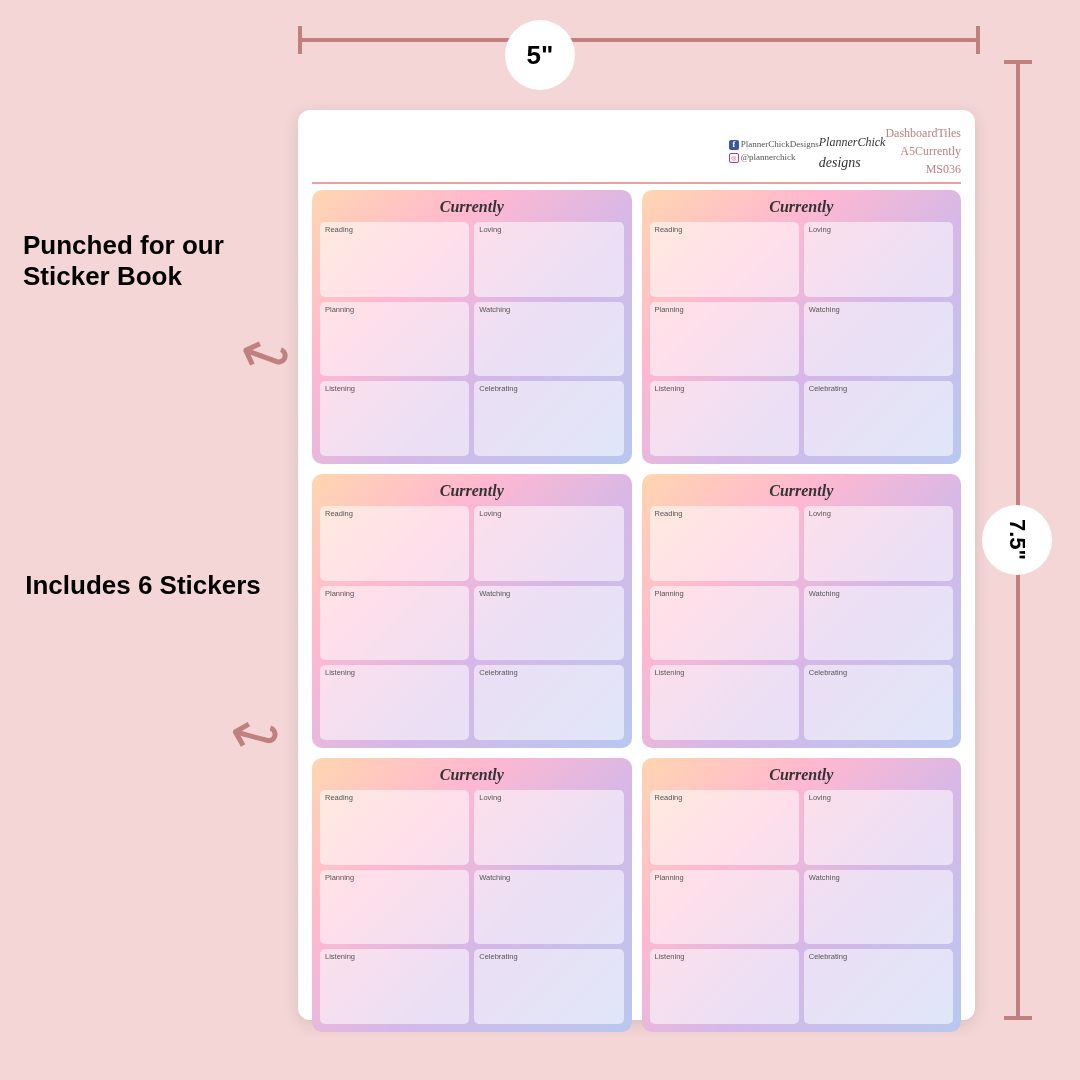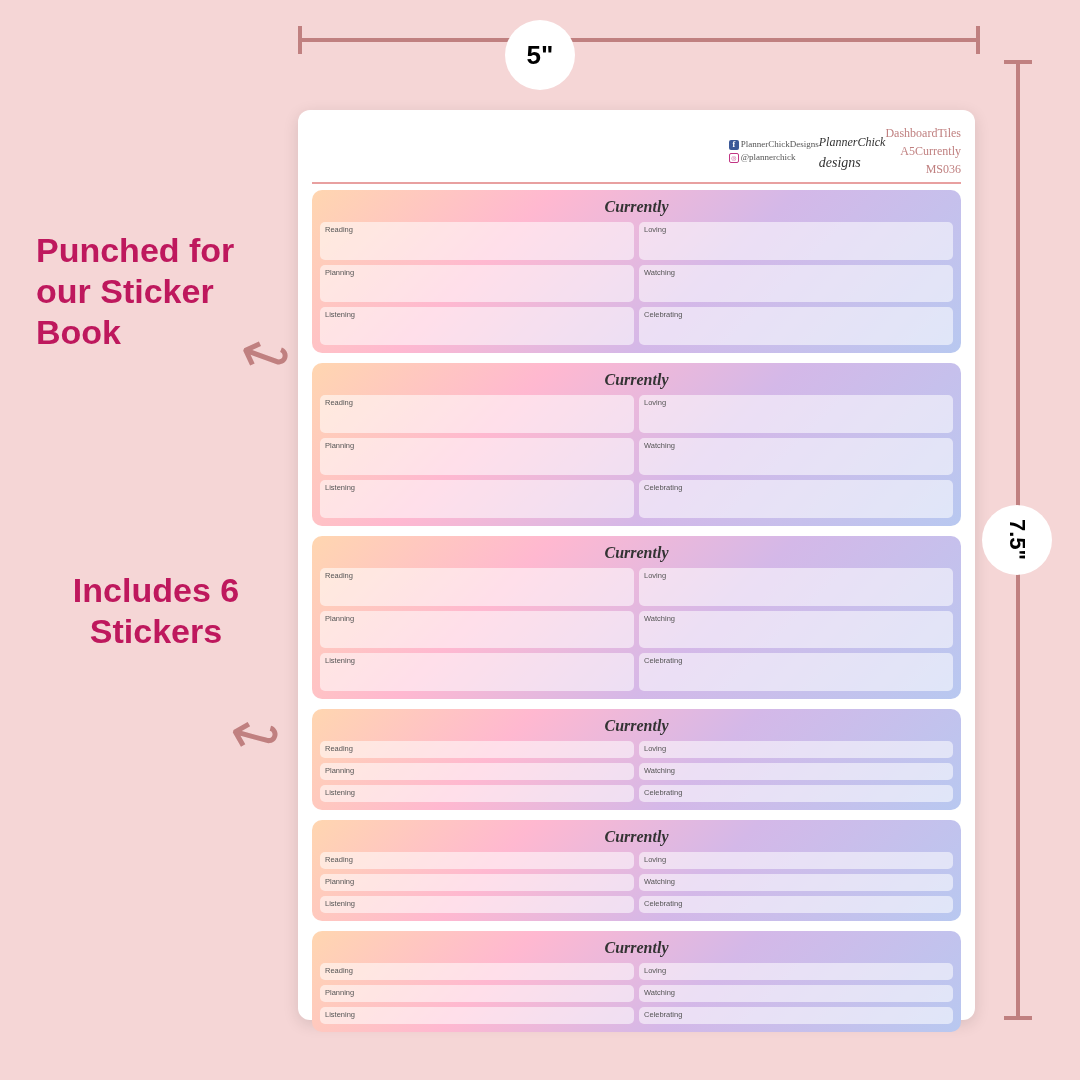--- a/index.html
+++ b/index.html
@@ -135,21 +135,21 @@
     .header-right {
       font-size: 12px;
       color: #c08080;
       text-align: right;
       line-height: 1.5;
     }
 
     
     .sticker-grid {
       display: grid;
-      grid-template-columns: 1fr;
+      grid-template-columns: 1fr 1fr;
       grid-template-rows: repeat(3, 1fr);
       gap: 10px;
       height: calc(100% - 40px);
     }
 
     
     .sticker {
       background: linear-gradient(135deg, #ffd6b0 0%, #ffb8d0 30%, #d4b8e8 60%, #b8c8f0 100%);
       border-radius: 10px;
       padding: 8px;
@@ -186,25 +186,25 @@
     .field-label {
       font-size: 7.5px;
       color: #555;
       font-family: Arial, sans-serif;
       margin-bottom: 2px;
     }
 
     
     .side-text {
       position: absolute;
-      left: 36px;
+      left: 23px;
       font-family: Arial Black, Arial, sans-serif;
       font-weight: 900;
-      font-size: 34px;
-      color: #be185d;
+      font-size: 26px;
+      color: #000000;
       line-height: 1.2;
       z-index: 10;
     }
 
     .side-text-top {
       top: 230px;
       width: 240px;
     }
 
     .side-text-bottom {

